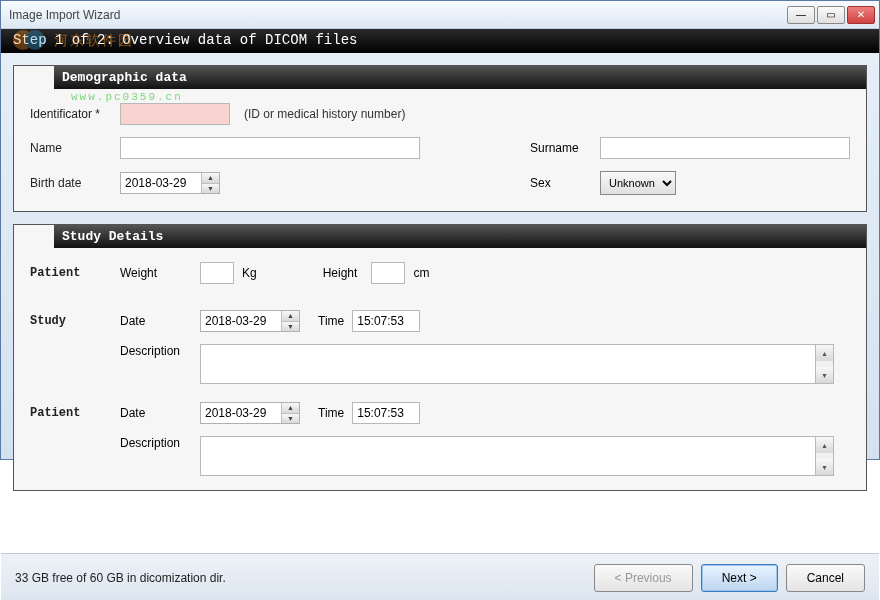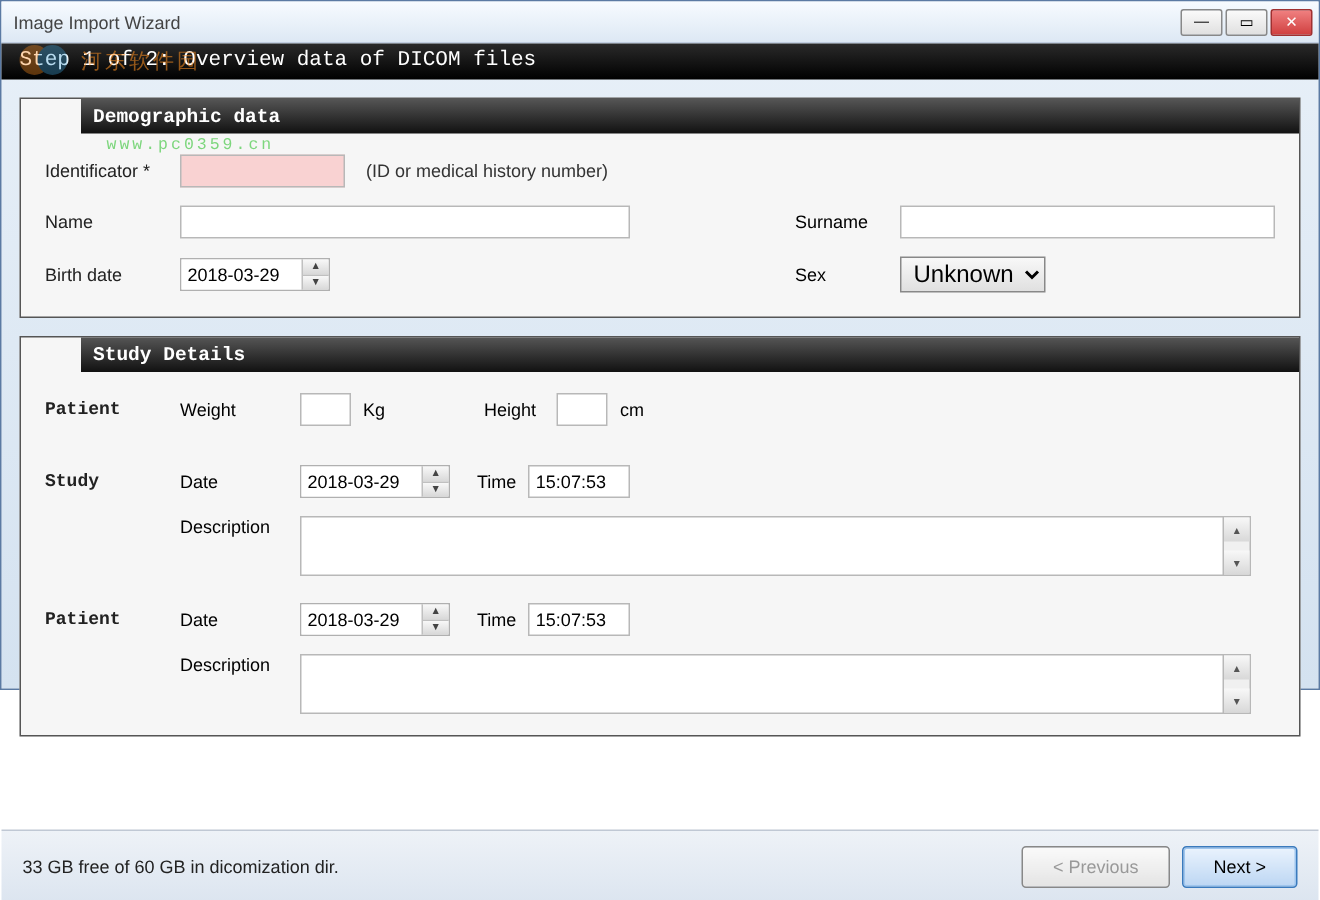--- a/index.html
+++ b/index.html
@@ -34,21 +34,21 @@
 
 input.text { border:1px solid #b8b8b8; height:22px; padding:2px 4px; background:#fff; font-size:12px; }
 input.pink { background:#f9d2d2; }
 input.date { width:88px; text-align:left; }
 .spin-wrap { display:flex; align-items:stretch; border:1px solid #b0b0b0; background:#fff; height:22px; }
 .spin-wrap input { border:none; height:20px; width:80px; padding:2px 4px; font-size:12px; outline:none; }
 .spin-btns { width:18px; display:flex; flex-direction:column; border-left:1px solid #c0c0c0; }
 .spin-btns div { flex:1; background:linear-gradient(#f8f8f8,#d8d8d8); display:flex; align-items:center; justify-content:center; font-size:7px; color:#444; cursor:pointer; }
 .spin-btns div:first-child { border-bottom:1px solid #c0c0c0; }
 
-select { height:24px; border:1px solid #888; background:linear-gradient(#f8f8f8,#e0e0e0); padding:1px 4px; font-size:16px; }
+select { height:24px; border:1px solid #888; background:linear-gradient(#f8f8f8,#e0e0e0); padding:1px 4px; font-size:11px; }
 
 textarea.desc { width: 616px; height:40px; border:1px solid #b8b8b8; background:#fff; resize:none; padding:2px 4px; font-size:12px; }
 .ta-wrap { display:flex; }
 .ta-scroll { width:18px; border:1px solid #b8b8b8; border-left:none; background:#f0f0f0; display:flex; flex-direction:column; justify-content:space-between; }
 .ta-scroll div { height:16px; background:linear-gradient(#f8f8f8,#d8d8d8); display:flex; align-items:center; justify-content:center; font-size:8px; color:#555; cursor:pointer; }
 
 .footer { height:48px; border-top:1px solid #c0c8d4; background:linear-gradient(#eef2f7,#dce5f0); display:flex; align-items:center; padding:0 14px; gap:8px; }
 .status { flex:1; color:#222; }
 .btn { height:28px; padding:0 20px; border:1px solid #888; background:linear-gradient(#fafafa,#e4e4e4); border-radius:3px; cursor:pointer; font-size:12px; }
 .btn.primary { border:1px solid #3a7abd; background:linear-gradient(#eaf3fd,#bcd6f3); box-shadow:0 0 0 1px #9ec5ed inset; }
@@ -192,15 +192,16 @@
 
       </div>
     </div>
 
   </div>
 
   <div class="footer">
     <span class="status">33 GB free of 60 GB in dicomization dir.</span>
     <button class="btn" disabled="">&lt; Previous</button>
     <button class="btn primary">Next &gt;</button>
+    <button class="btn">Cancel</button>
   </div>
 
 </div>
 
 </body></html>

